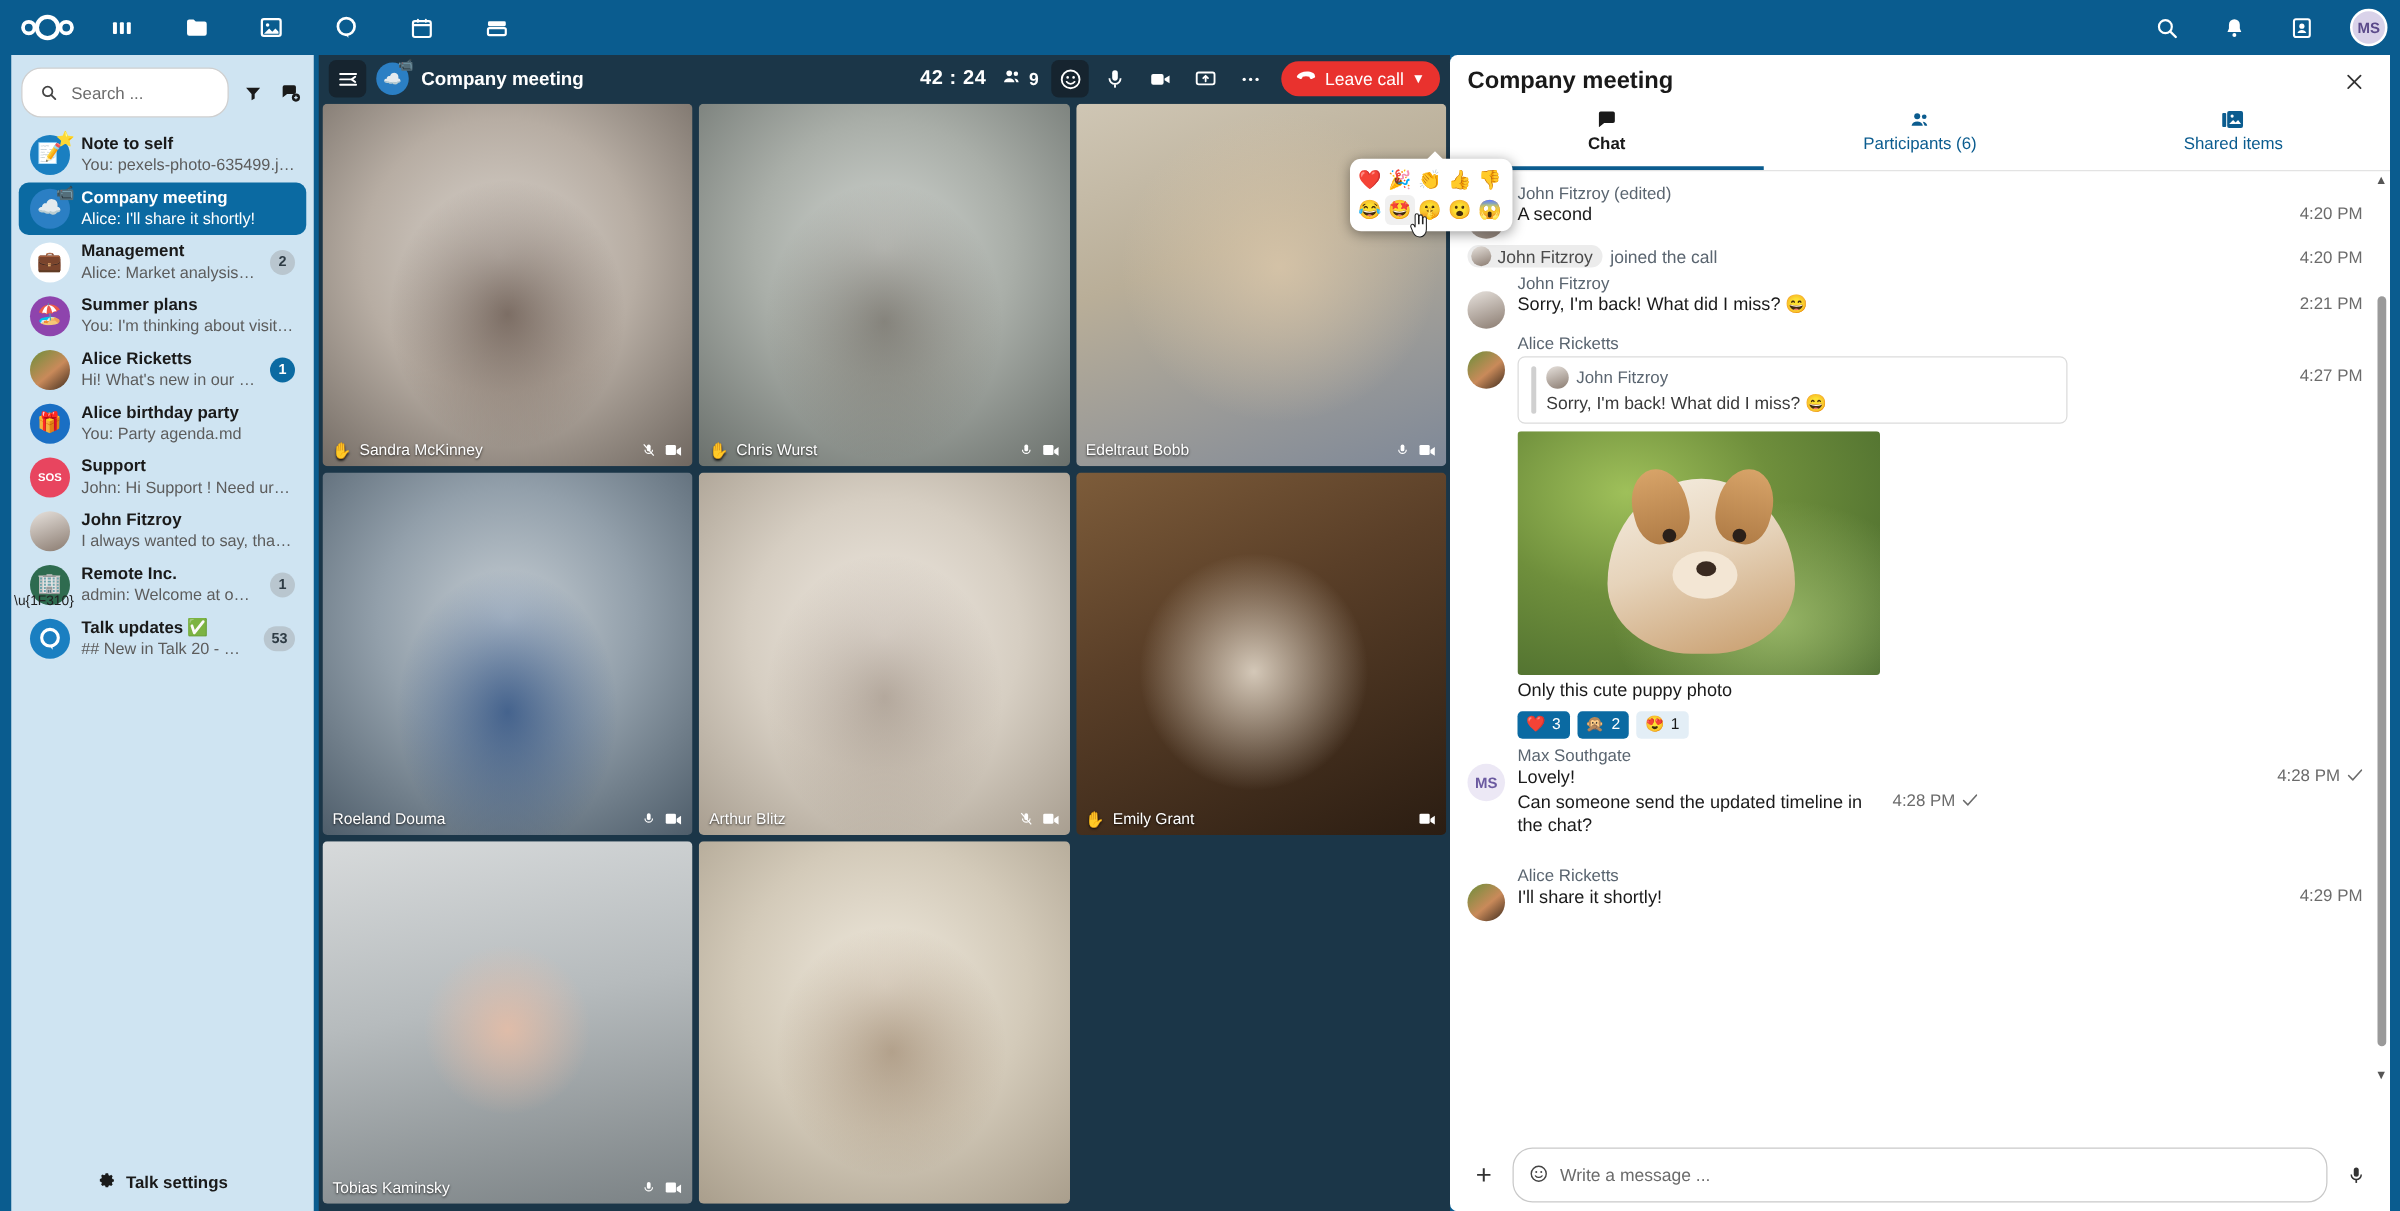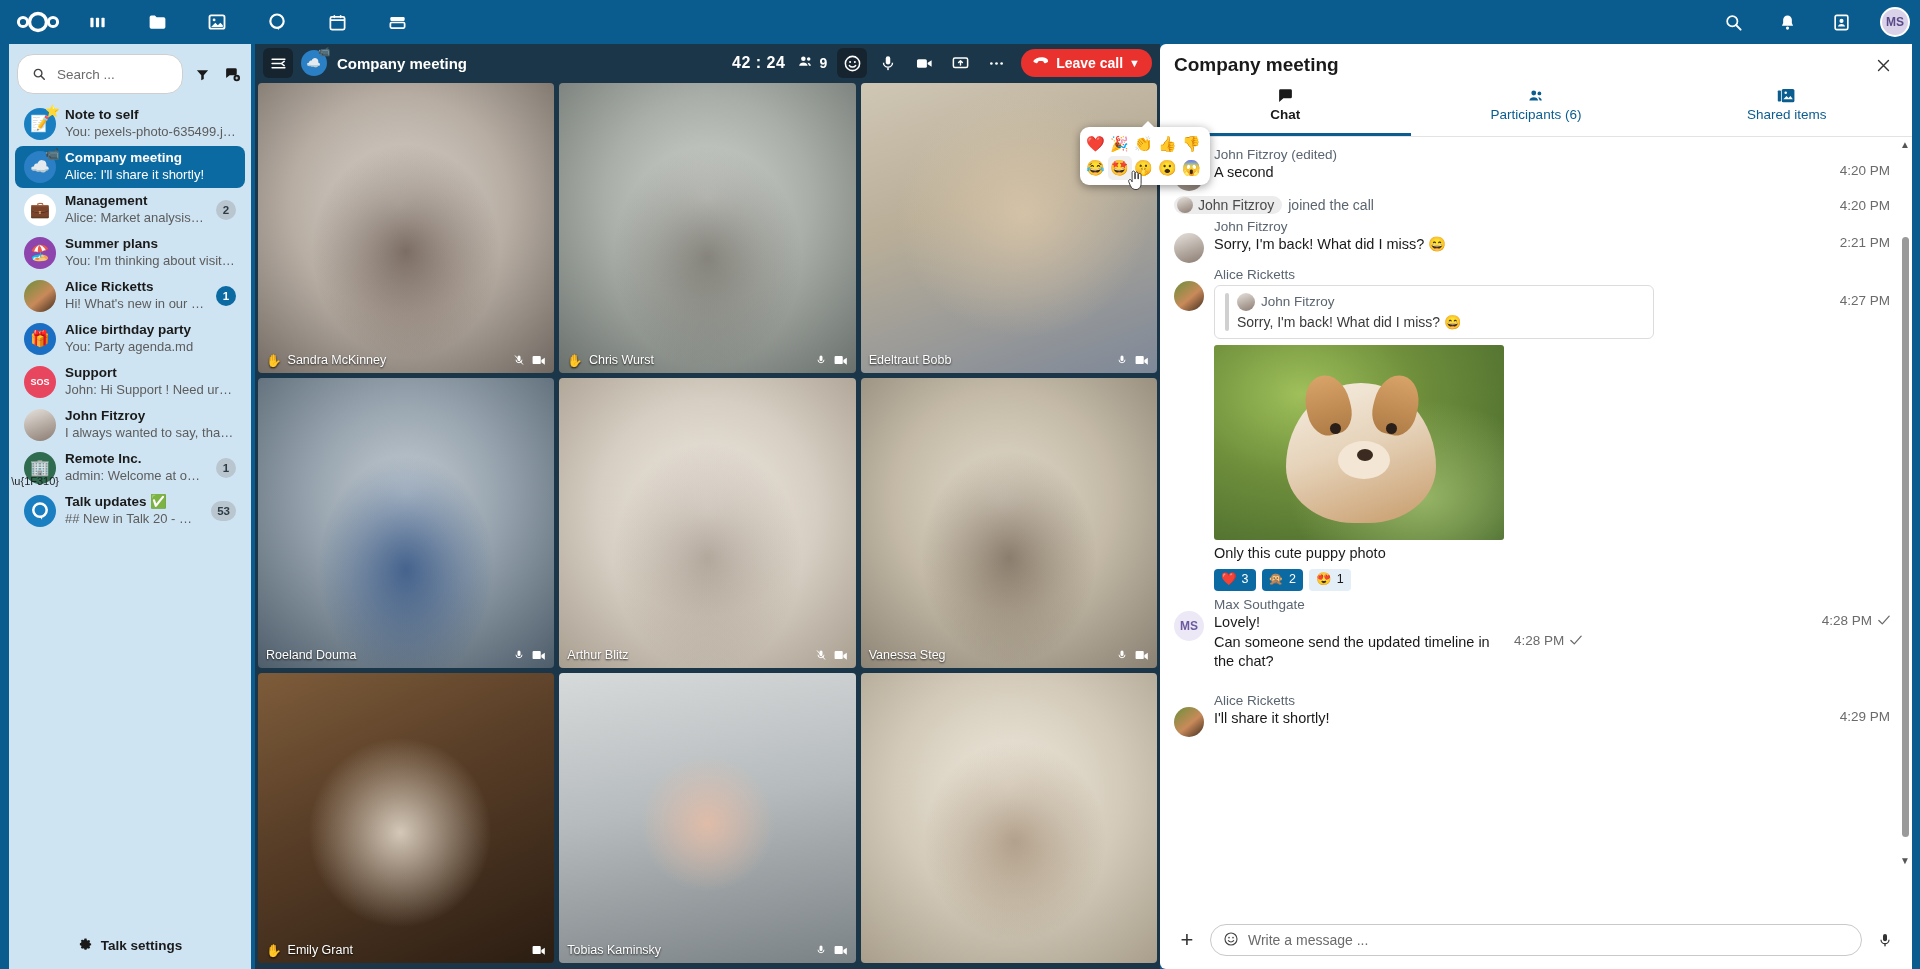--- a/index.html
+++ b/index.html
@@ -91,21 +91,21 @@
   .meetavatar {
     width:26px;height:26px;border-radius:50%;background:#2b7fc4;position:relative;
     display:flex;align-items:center;justify-content:center;font-size:13px;
   }
   .meettitle { font-size:15px; font-weight:bold; color:#fff; margin-left:2px; }
   .ch-right { margin-left:auto; display:flex; align-items:center; gap:6px; }
   .timer { font-size:16px; font-weight:bold; letter-spacing:.5px; color:#fff; margin-right:6px;}
   .pcount { display:flex; align-items:center; gap:5px; color:#fff; font-size:14px; font-weight:bold; margin-right:4px;}
   .leavebtn {
     background:#e9322e; color:#fff; height:28px; border-radius:14px; padding:0 12px;
-    display:flex; align-items:center; gap:6px; font-size:14px; font-weight:bold; margin-left:4px;
+    display:flex; align-items:center; gap:6px; font-size:14px; font-weight:normal; margin-left:4px;
   }
   
   .emojipop {
     position:absolute; left:825px; top:83px; width:130px;
     background:#fff; border-radius:9px; padding:5px 4px;
     box-shadow:0 2px 10px rgba(0,0,0,.4); z-index:40;
   }
   .emojipop:after{
     content:""; position:absolute; top:-6px; left:61px; width:0;height:0;
     border-left:7px solid transparent;border-right:7px solid transparent;border-bottom:7px solid #fff;
@@ -169,21 +169,21 @@
   .qtext { font-size:14px; color:#3a3a3a; }
   .photo { width:290px; height:195px; border-radius:3px; overflow:hidden; position:relative; margin:2px 0 4px 0;}
   .reactions { display:flex; gap:6px; margin:5px 0 2px 0; }
   .reac {
     height:22px; border-radius:4px; padding:0 7px; display:flex; align-items:center; gap:5px;
     font-size:12.5px; background:#0b6aa2; color:#fff;
   }
   .reac.light { background:#e3eef6; color:#1a1a1a; }
   .composer { position:absolute; bottom:0; left:0; width:752px; height:58px; display:flex; align-items:center; padding:0 14px; gap:10px;}
   .plusbtn { width:26px;height:26px;display:flex;align-items:center;justify-content:center;font-size:22px;color:#333;}
-  .inputbox { flex:1; height:32px; border:1px solid #c9c9c9; border-radius:16px; display:flex; align-items:center; gap:9px; padding:0 12px;}
+  .inputbox { flex:1; height:44px; border:1px solid #c9c9c9; border-radius:16px; display:flex; align-items:center; gap:9px; padding:0 12px;}
   .inputbox .ph { color:#6b6b6b; font-size:14px; }
   .micbtn { width:26px;height:26px;display:flex;align-items:center;justify-content:center;color:#333;}
   .scrollbar { position:absolute; right:3px; top:100px; width:7px; height:600px; background:#9a9a9a; border-radius:4px;}
   .scr-arrow{position:absolute;right:2px;color:#555;font-size:10px;}
 </style>
 </head>
 <body>
 
 <div id="app">
 
@@ -573,37 +573,20 @@
       <div class="tile">
         <div class="bg" style="background:radial-gradient(circle at 50% 45%,#efe9e1 0%,#d6cec2 50%,#a89e90 100%)"></div>
         <div class="bg" style="background:radial-gradient(ellipse at 50% 62%,rgba(90,70,55,.35) 0%,rgba(90,70,55,0) 45%)"></div>
         <div class="namebar">
           <span>Arthur Blitz</span>
           <span class="nb-right">
             <svg width="12" height="12" viewBox="0 0 24 24" fill="#fff">
                 <rect x="9" y="3" width="6" height="11" rx="3"></rect>
                 <path d="M6 11.5a6 6 0 0012 0" fill="none" stroke="#fff" stroke-width="1.9"></path>
                 <path d="M4 3l16 18" stroke="#fff" stroke-width="2"></path>
-              </svg>
-            <svg width="14" height="12" viewBox="0 0 24 18" fill="#fff">
-                <rect x="1" y="2" width="14" height="14" rx="2"></rect>
-                <path d="M16 9l6-4v12l-6-4z"></path>
-              </svg>
-          </span>
-        </div>
-      </div>
-      <div class="tile">
-        <div class="bg" style="background:radial-gradient(circle at 48% 42%,#e2dbcc 0%,#c3b9a6 48%,#8a8173 100%)"></div>
-        <div class="bg" style="background:radial-gradient(ellipse at 50% 62%,rgba(70,50,35,.5) 0%,rgba(70,50,35,0) 42%)"></div>
-        <div class="namebar">
-          <span>Vanessa Steg</span>
-          <span class="nb-right">
-            <svg width="12" height="12" viewBox="0 0 24 24" fill="#fff">
-                <rect x="9" y="3" width="6" height="11" rx="3"></rect>
-                <path d="M6 11.5a6 6 0 0012 0" fill="none" stroke="#fff" stroke-width="1.9"></path>
               </svg>
             <svg width="14" height="12" viewBox="0 0 24 18" fill="#fff">
                 <rect x="1" y="2" width="14" height="14" rx="2"></rect>
                 <path d="M16 9l6-4v12l-6-4z"></path>
               </svg>
           </span>
         </div>
       </div>
       <div class="tile">
         <div class="bg" style="background:linear-gradient(155deg,#7d5c3a 0%,#5a3f28 40%,#2b1d12 100%)"></div>

